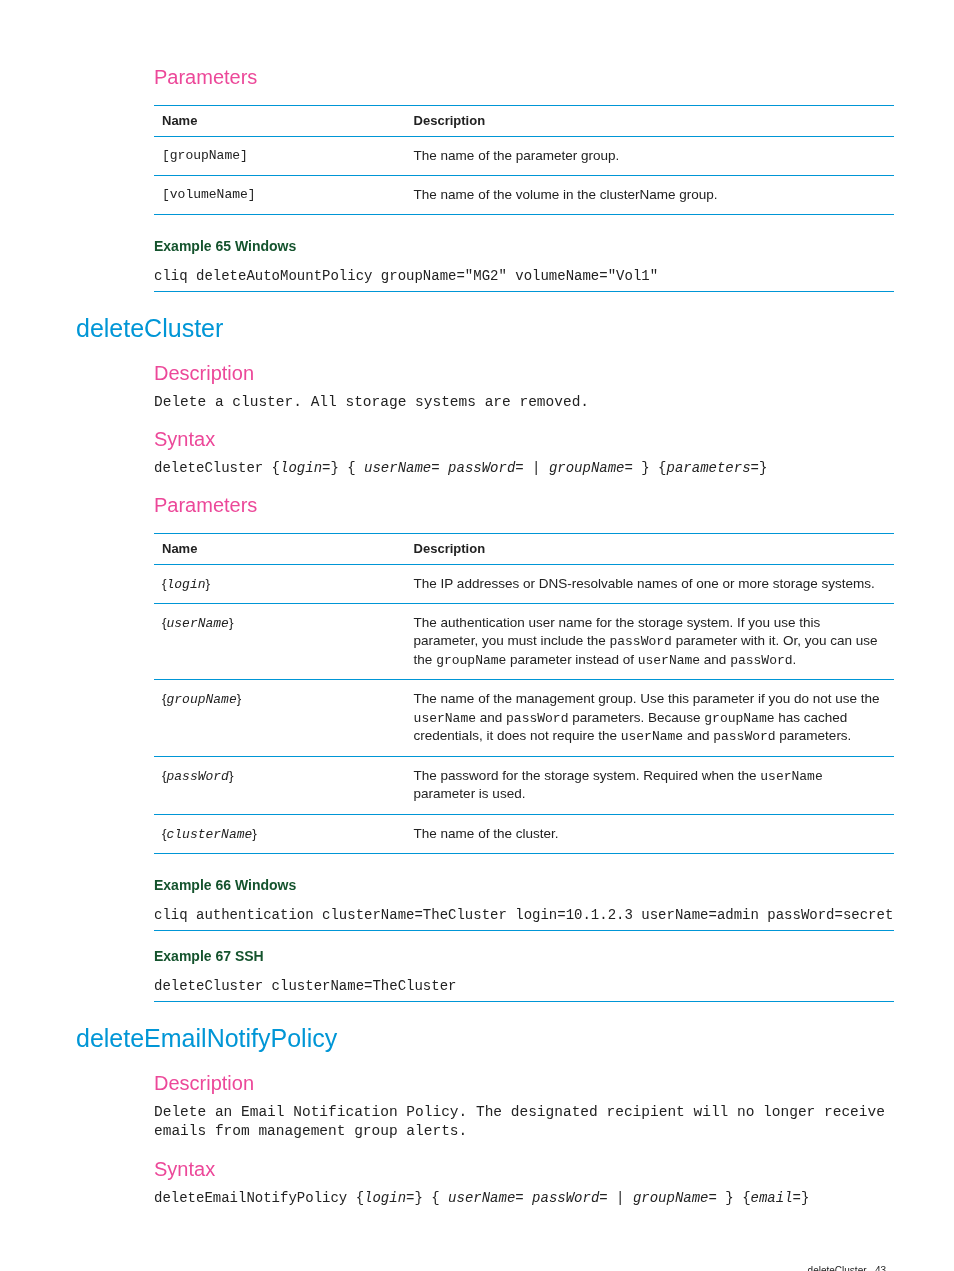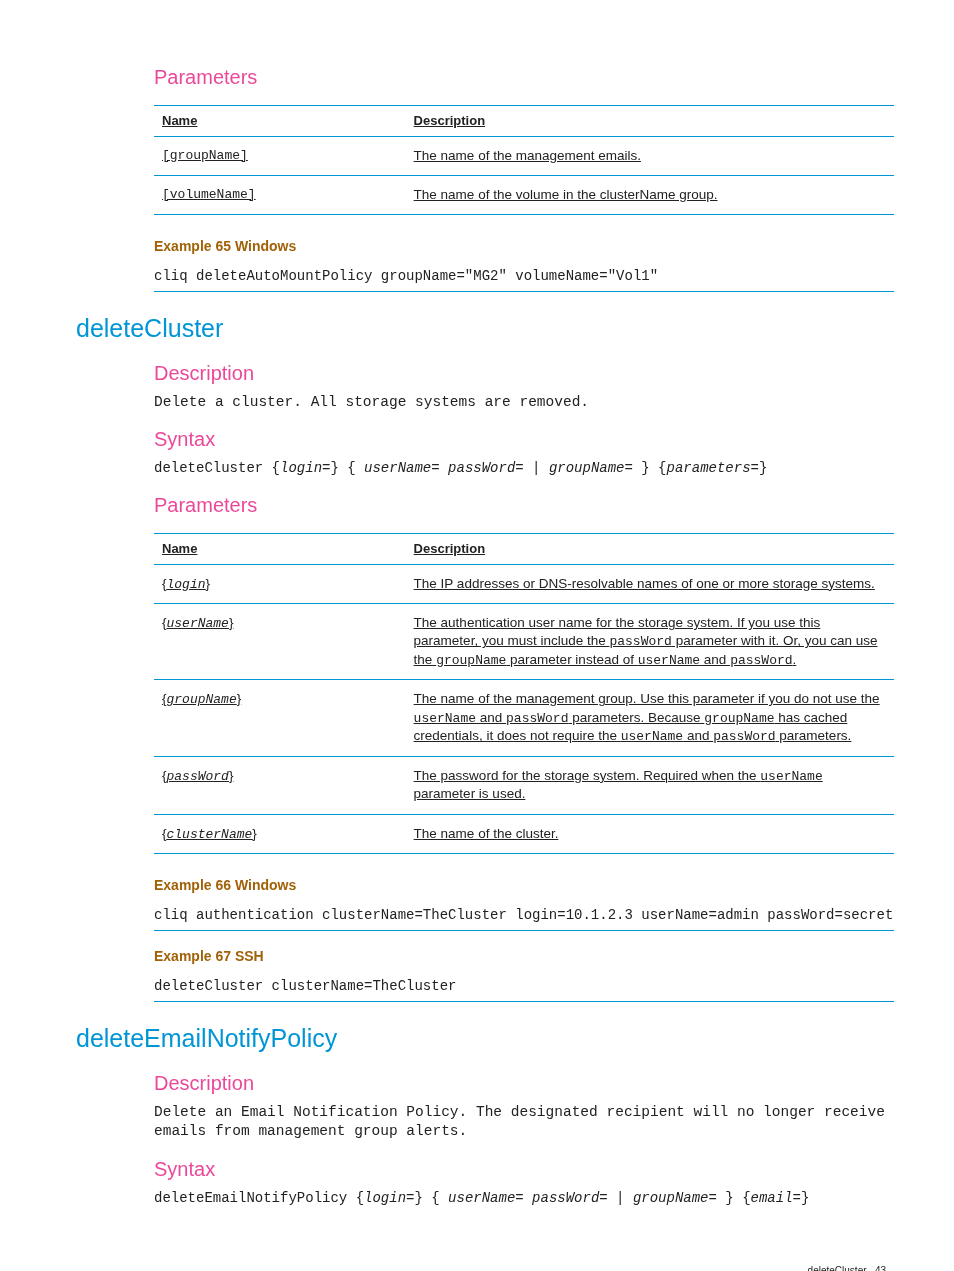--- a/index.html
+++ b/index.html
@@ -22,21 +22,21 @@
   }
   .h2 {
     color: #ec4899;
     font-size: 20px;
     font-weight: normal;
     margin-top: 14px;
     margin-bottom: 6px;
     margin-left: 76px;
   }
   .h3 {
-    color: #a16207;
+    color: #14532d;
     font-size: 14px;
     font-weight: bold;
     margin-top: 16px;
     margin-bottom: 6px;
     margin-left: 76px;
   }
   .body-text {
     margin-left: 76px;
     margin-top: 4px;
     margin-bottom: 6px;
@@ -59,21 +59,20 @@
     border-bottom: 1px solid #0096d6;
     padding: 4px 0 4px 0;
     line-height: 1.5;
   }
   table {
     margin-left: 76px;
     border-collapse: collapse;
     width: calc(100% - 76px);
     margin-top: 14px;
     margin-bottom: 22px;
-    text-decoration: underline;
   }
   table th {
     text-align: left;
     font-size: 13px;
     font-weight: bold;
     padding: 6px 8px;
     background: #fff;
   }
   table td {
     font-size: 13.5px;
@@ -112,21 +111,21 @@
       <col class="c1">
       <col class="c2">
     </colgroup>
   <tbody>
       <tr>
     <th>Name</th>
     <th>Description</th>
   </tr>
   <tr>
     <td class="tdmono">[groupName]</td>
-    <td>The name of the management emails.</td>
+    <td>The name of the parameter group.</td>
   </tr>
   <tr>
     <td class="tdmono">[volumeName]</td>
     <td>The name of the volume in the clusterName group.</td>
   </tr>
 </tbody>
   </table>
 
 <div class="h3">Example 65 Windows</div>
 <div class="code-line">cliq deleteAutoMountPolicy groupName="MG2" volumeName="Vol1"</div>

